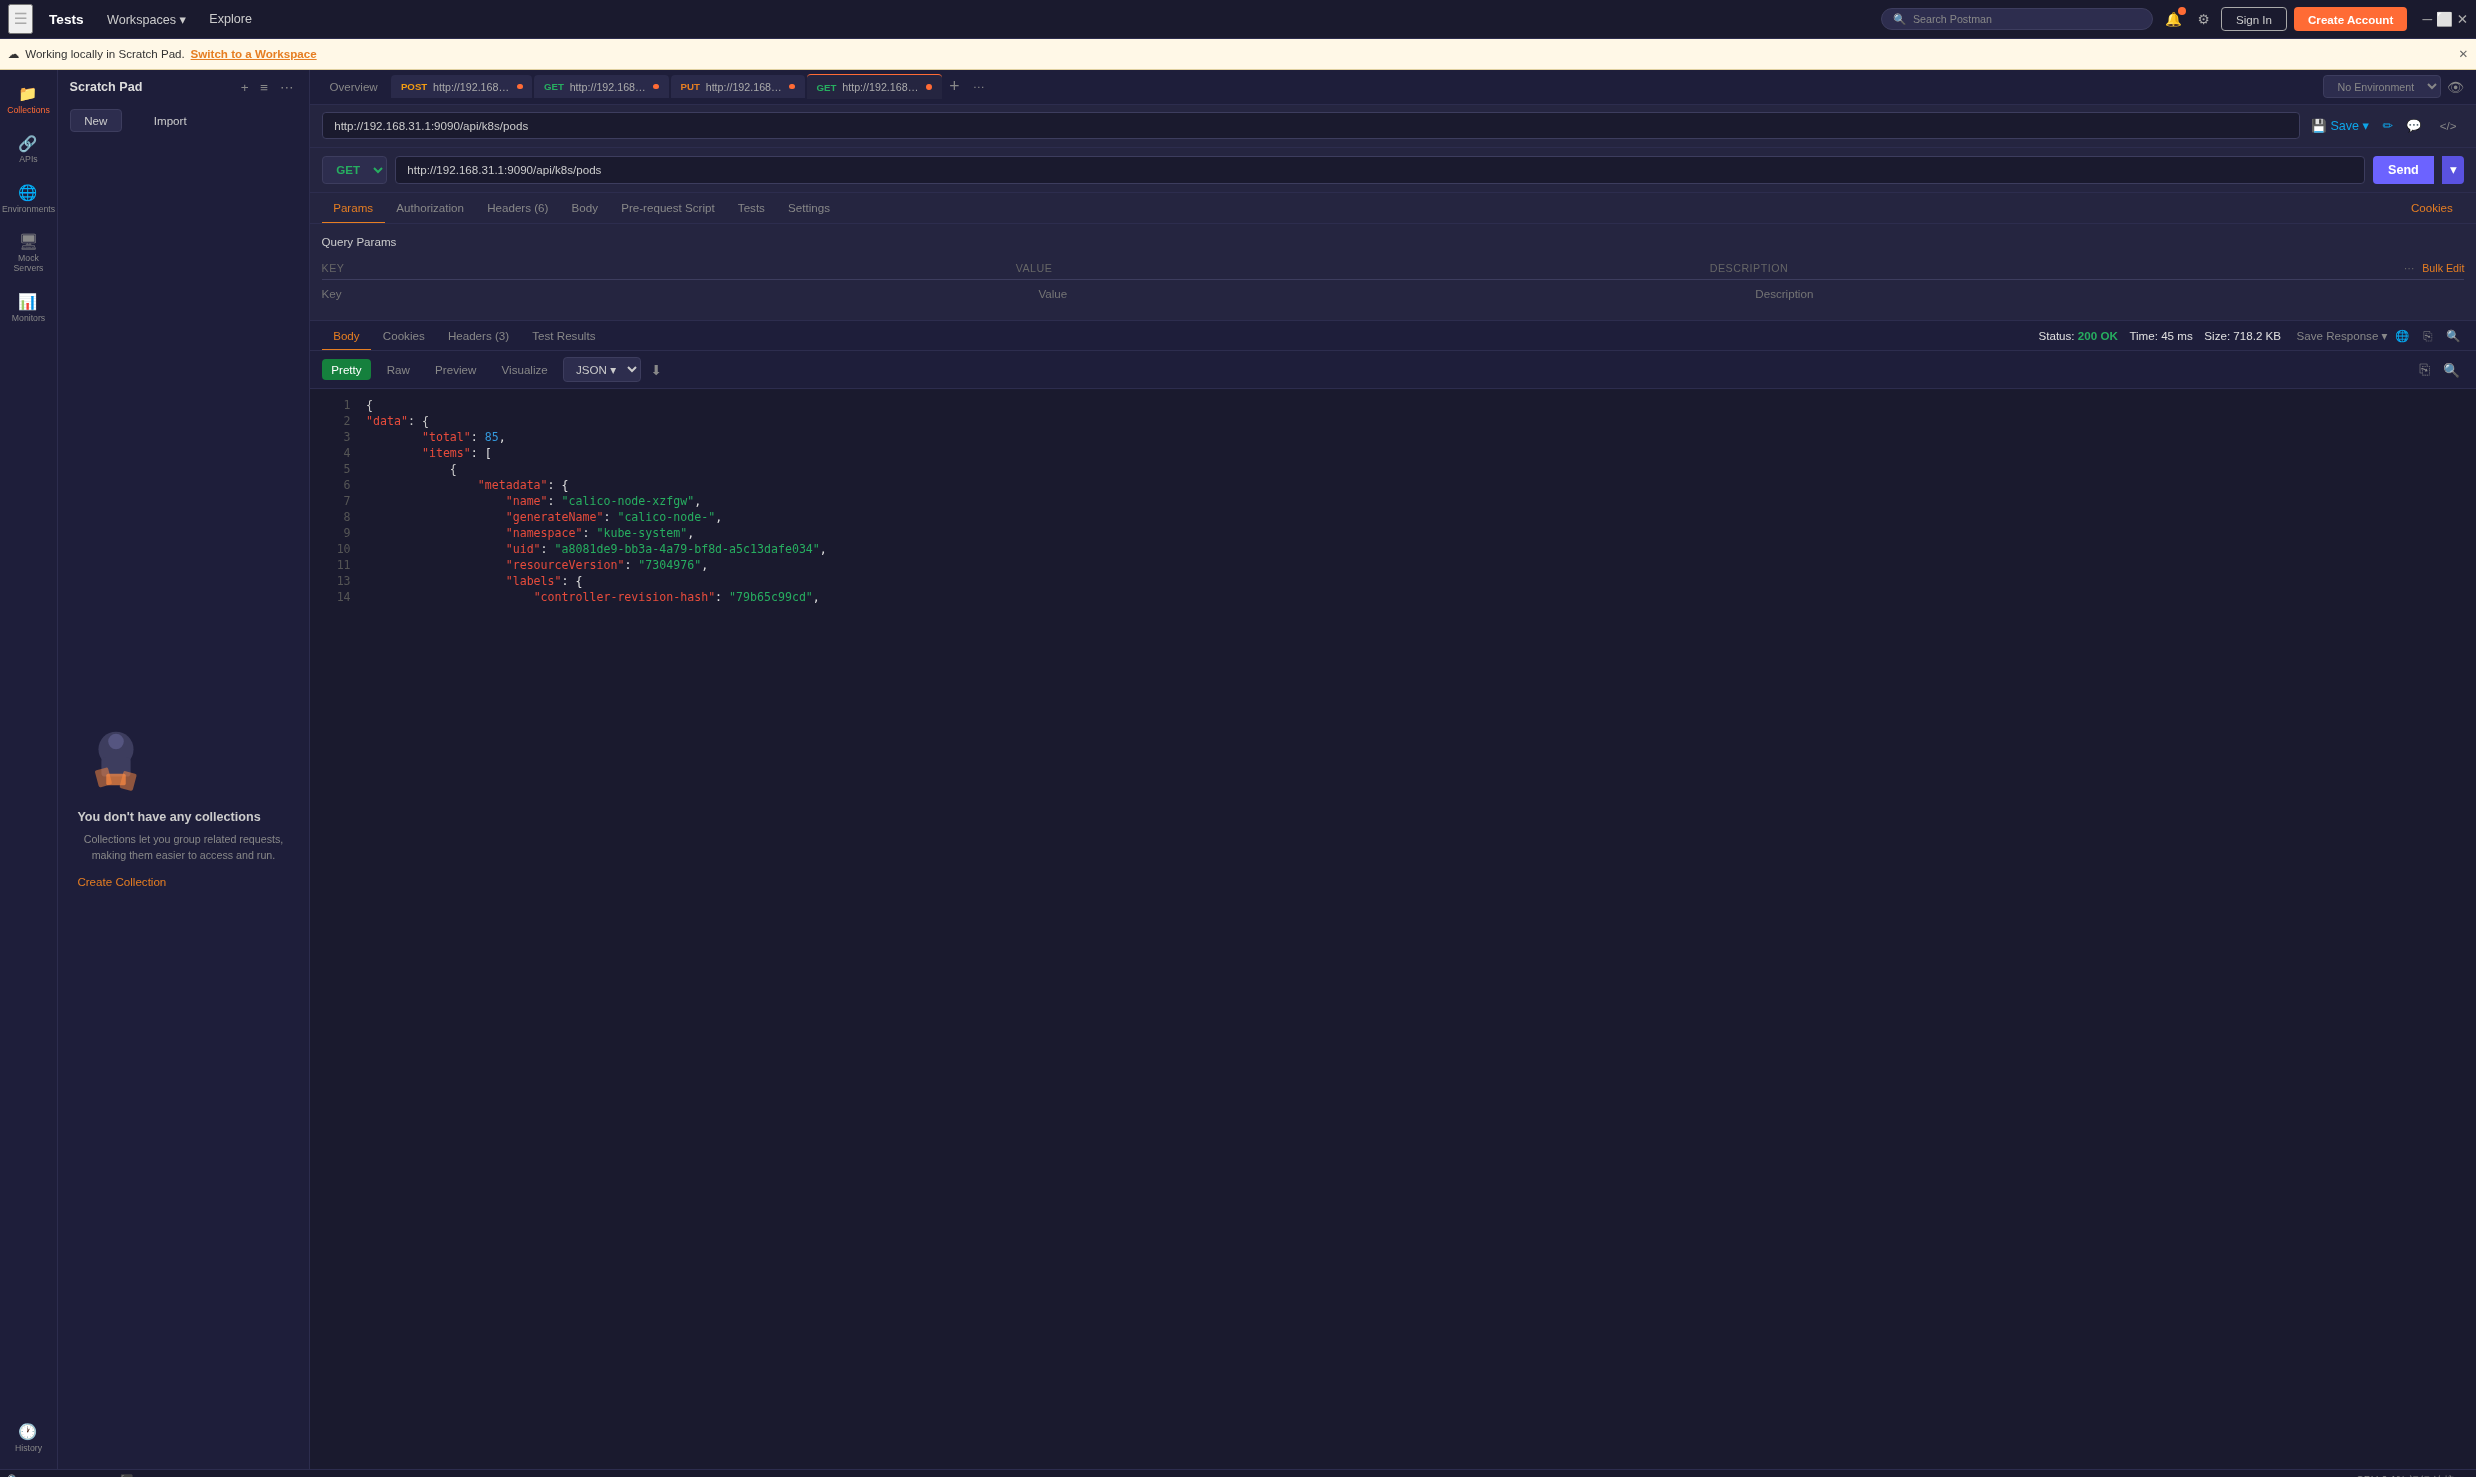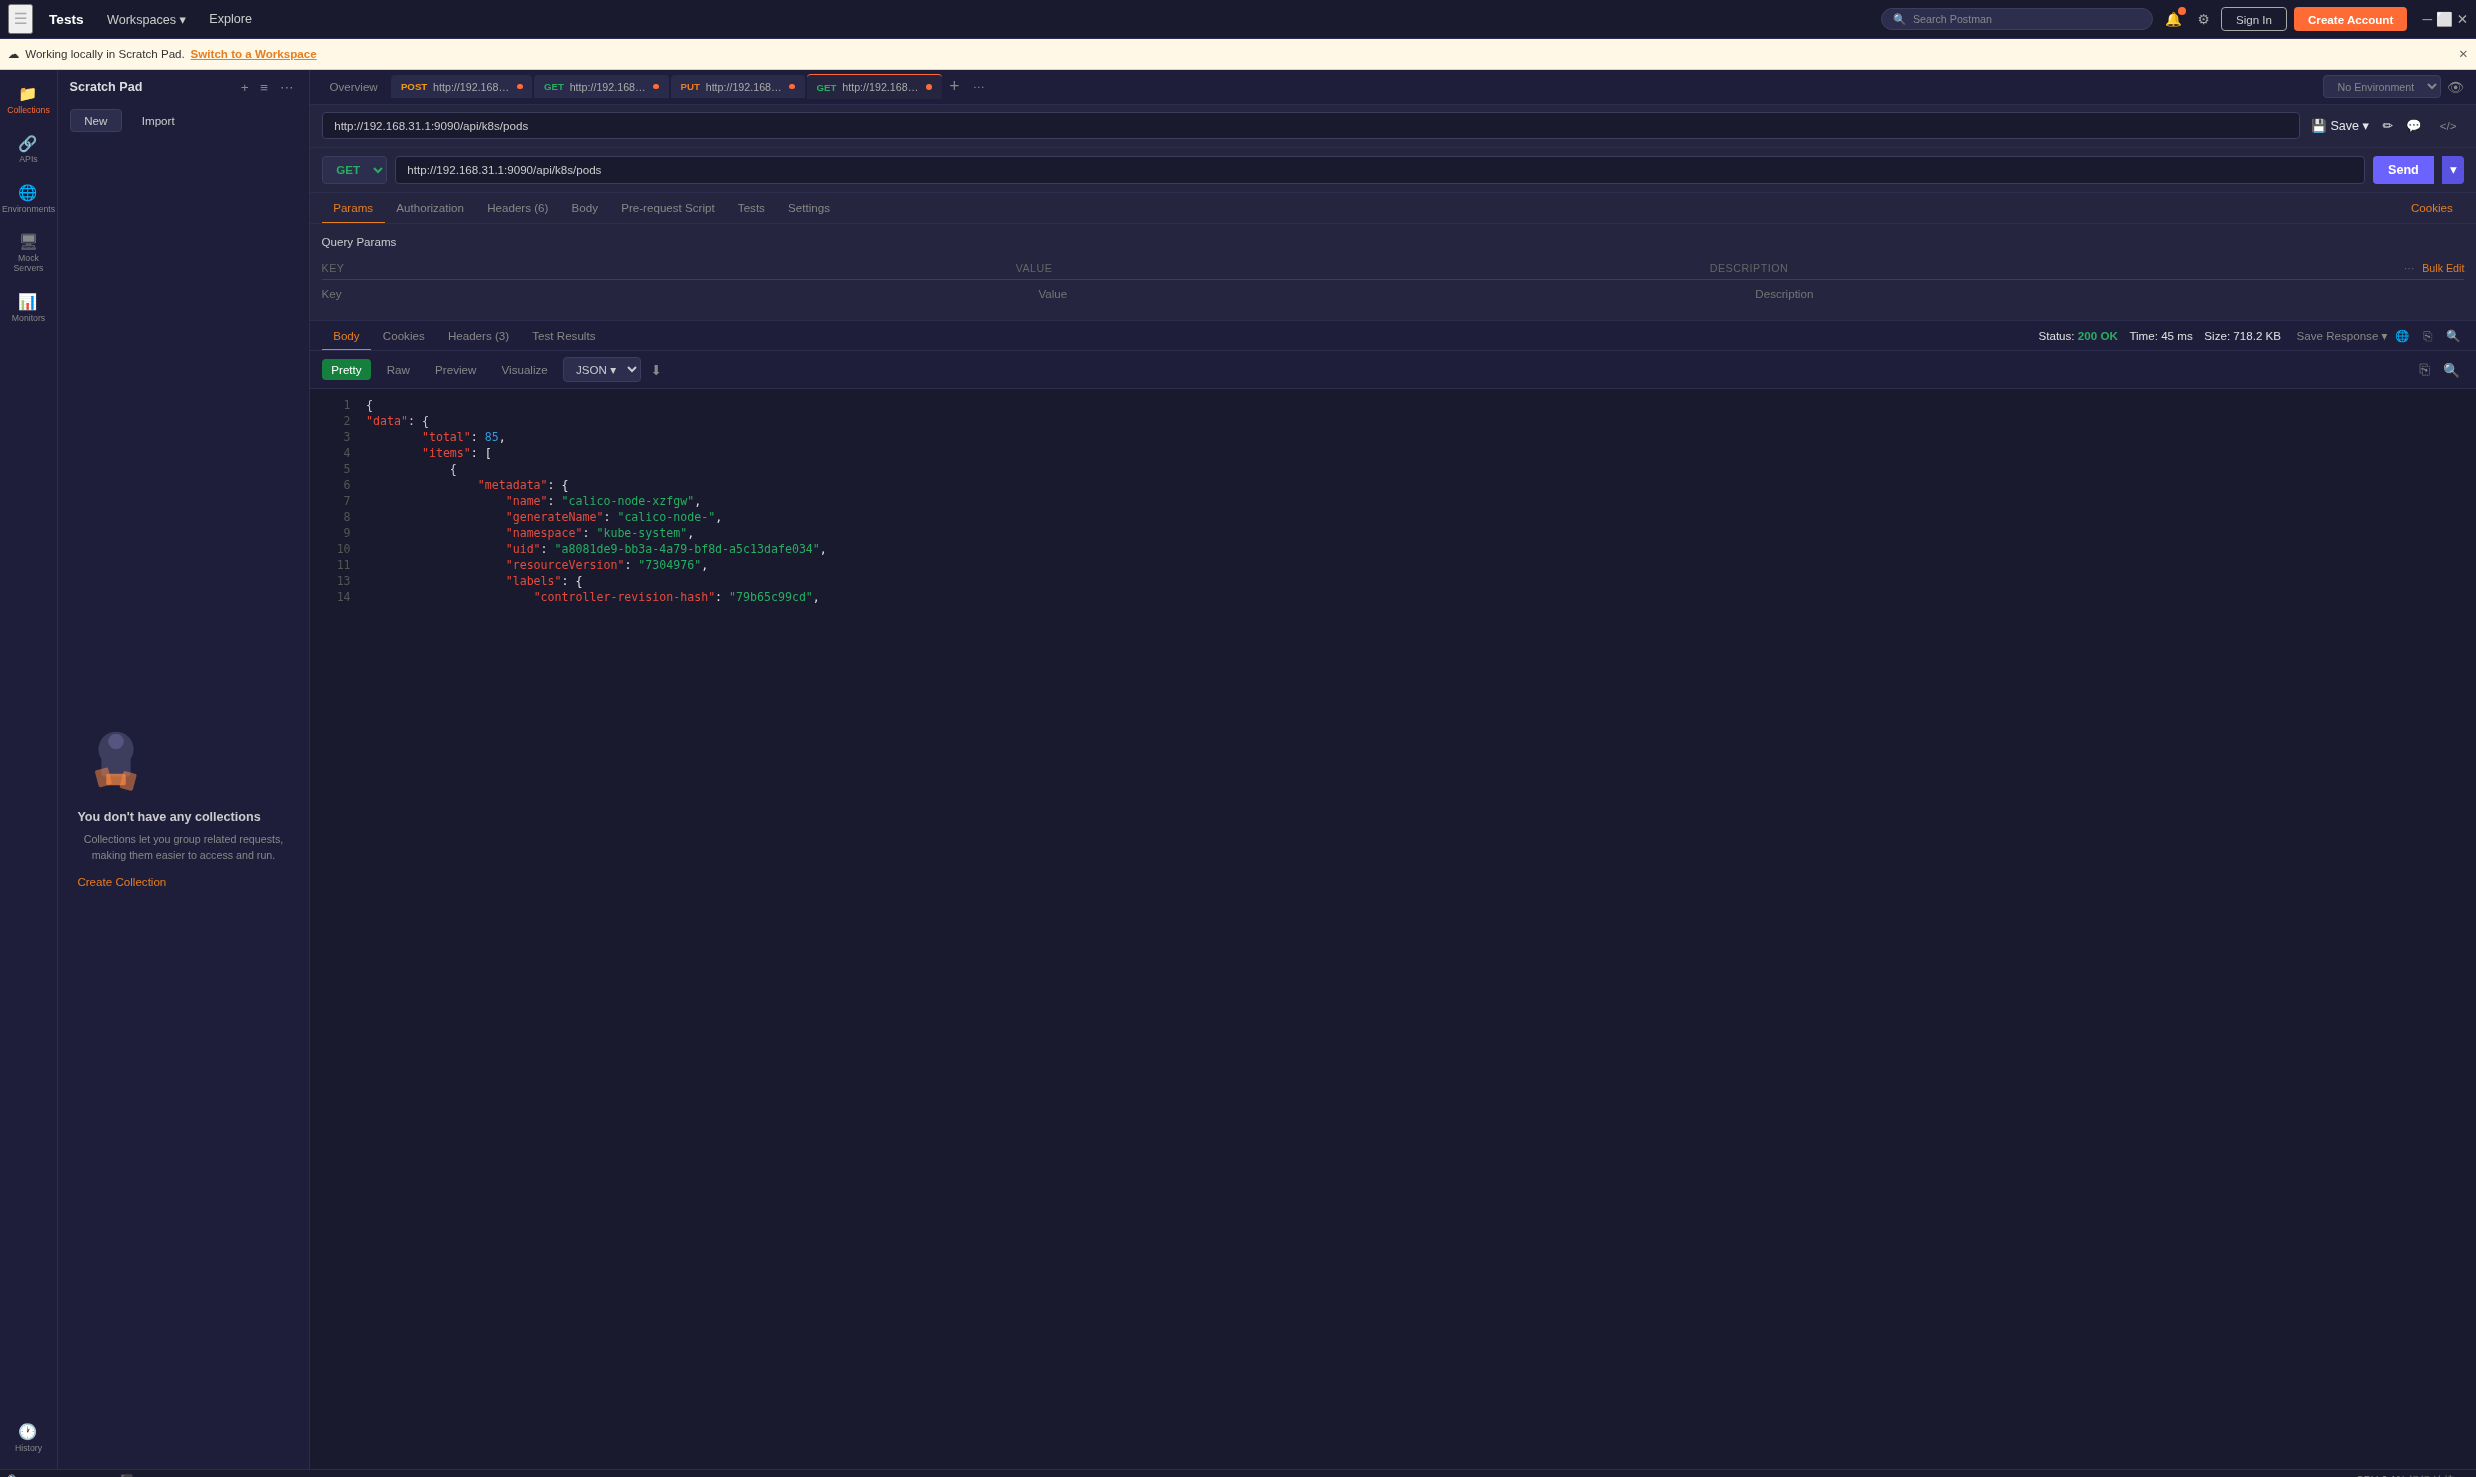--- a/index.html
+++ b/index.html
@@ -43,21 +43,21 @@
     .sidebar-item .label { font-size: 8.7px; color: #888; text-align: center; }
     .sidebar-item.active .icon, .sidebar-item.active .label { color: #ff6b35; }
     .sidebar-bottom { margin-top: auto; }
 
     
     .left-panel { width: 252px; background: #1e1e3a; border-right: 1px solid #2d2d4e; display: flex; flex-direction: column; }
     .left-panel-header { display: flex; align-items: center; padding: 7.8px 11.6px; gap: 7.8px; }
     .scratch-pad-title { font-weight: 600; font-size: 12.6px; color: #ddd; }
     .lp-actions { display: flex; gap: 3.9px; margin-left: auto; }
     .lp-btn { background: transparent; border: none; color: #888; cursor: pointer; font-size: 13.6px; padding: 1.9px 3.9px; }
-    .new-import { display: flex; gap: 12px; padding: 3.9px 11.6px 7.8px; }
+    .new-import { display: flex; gap: 24px; padding: 3.9px 11.6px 7.8px; }
     .new-btn { background: #2d2d4e; border: 1px solid #3d3d5e; color: #ccc; padding: 3.9px 13.6px; border-radius: 3.9px; cursor: pointer; font-size: 11.6px; }
     .import-btn { background: transparent; border: none; color: #ccc; padding: 3.9px 7.8px; cursor: pointer; font-size: 11.6px; }
     .empty-state { flex: 1; display: flex; flex-direction: column; align-items: flex-start; justify-content: center; padding: 19.4px; text-align: center; }
     .empty-icon { width: 78px; height: 78px; margin-bottom: 11.6px; }
     .empty-title { font-size: 12.6px; color: #ccc; margin-bottom: 7.8px; font-weight: 600; }
     .empty-desc { font-size: 10.7px; color: #888; line-height: 1.5; margin-bottom: 11.6px; }
     .create-collection-link { color: #e67e22; cursor: pointer; font-size: 11.6px; text-decoration: none; }
 
     
     .right-area { flex: 1; display: flex; flex-direction: column; overflow: hidden; }
@@ -76,21 +76,21 @@
     .tab-add { background: transparent; border: none; color: #888; cursor: pointer; font-size: 17.5px; padding: 1.9px 5.8px; }
     .tab-more { background: transparent; border: none; color: #888; cursor: pointer; font-size: 11.6px; padding: 1.9px 5.8px; }
     .tab-spacer { flex: 1; }
     .env-selector { background: #2d2d4e; border: 1px solid #3d3d5e; color: #888; padding: 3.9px 9.7px; border-radius: 3.9px; font-size: 10.7px; cursor: pointer; }
     .env-icon { color: #888; cursor: pointer; font-size: 13.6px; padding: 3.9px; }
 
     
     .url-bar { display: flex; align-items: center; padding: 7.8px 11.6px; gap: 7.8px; border-bottom: 1px solid #2d2d4e; background: #252540; }
     .url-display { flex: 1; background: #1a1a2e; border: 1px solid #3d3d5e; border-radius: 3.9px; padding: 5.8px 11.6px; color: #ccc; font-size: 11.6px; }
     .url-actions { display: flex; gap: 5.8px; }
-    .url-action-btn { background: transparent; border: none; color: #e5e5e5; cursor: pointer; font-size: 12.6px; padding: 3.9px; }
+    .url-action-btn { background: transparent; border: none; color: #0ea5e9; cursor: pointer; font-size: 12.6px; padding: 3.9px; }
     .code-btn { background: transparent; border: none; color: #888; cursor: pointer; font-size: 11.6px; padding: 3.9px 7.8px; }
 
     
     .request-area { display: flex; align-items: center; padding: 7.8px 11.6px; gap: 7.8px; background: #252540; border-bottom: 1px solid #2d2d4e; }
     .method-select { background: #2d2d4e; border: 1px solid #3d3d5e; color: #27ae60; padding: 5.8px 9.7px; border-radius: 3.9px; font-size: 11.6px; font-weight: 700; cursor: pointer; }
     .url-input { flex: 1; background: #1a1a2e; border: 1px solid #3d3d5e; border-radius: 3.9px; padding: 6.8px 11.6px; color: #ccc; font-size: 11.6px; }
     .send-btn { background: #6c63ff; border: none; color: #fff; padding: 6.8px 15.5px; border-radius: 3.9px 0 0 3.9px; cursor: pointer; font-size: 12.6px; font-weight: 600; }
     .send-dropdown { background: #5a52e0; border: none; color: #fff; padding: 6.8px 7.8px; border-radius: 0 3.9px 3.9px 0; cursor: pointer; }
 
     

